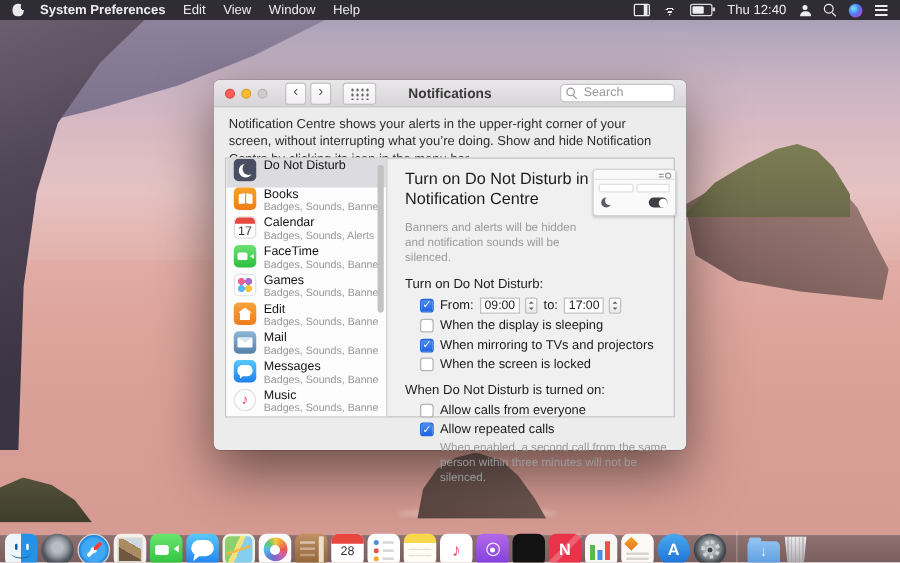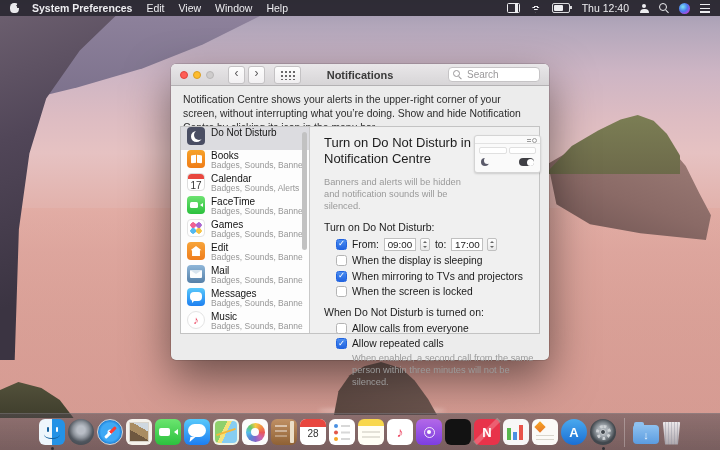--- a/index.html
+++ b/index.html
@@ -171,24 +171,24 @@
     padding:0 11px;box-sizing:border-box;font-size:10.4px;color:#1a1a1a;}
   .popup{display:flex;align-items:center;height:16px;margin-left:6px;border:1px solid #c0c0c0;
     border-radius:3px;background:#fff;overflow:hidden;}
   .pval{width:48px;padding-left:5px;font-size:10.3px;color:#222;}
   .pcap{width:13px;height:16px;background:linear-gradient(180deg,#5a9cf8,#2667e8);position:relative;}
   .pcap::before{content:"";position:absolute;left:3.5px;top:3px;border-left:2.8px solid transparent;border-right:2.8px solid transparent;border-bottom:3.2px solid #fff;}
   .pcap::after{content:"";position:absolute;left:3.5px;bottom:3px;border-left:2.8px solid transparent;border-right:2.8px solid transparent;border-top:3.2px solid #fff;}
   .help{margin-left:auto;width:14px;height:14px;border-radius:50%;background:linear-gradient(#fff,#f0f0f0);
     border:1px solid #c2c2c2;color:#555;font-size:9px;text-align:center;line-height:13px;box-sizing:border-box;}
   
-  .dock{position:absolute;left:0;right:0;bottom:0;height:37px;z-index:20;
+  .dock{position:absolute;left:0;right:0;bottom:0;height:22px;z-index:20;
     background:linear-gradient(180deg,rgba(84,76,82,.55),rgba(64,58,64,.62));
     border-top:1px solid rgba(255,255,255,.18);
-    display:flex;align-items:center;justify-content:center;gap:3px;padding:0 4px;box-sizing:border-box;margin-top:36px;}
+    display:flex;align-items:center;justify-content:flex-start;gap:3px;padding:0 4px;box-sizing:border-box;margin-top:36px;}
   .di{width:26px;height:26px;border-radius:6px;position:relative;flex:0 0 auto;box-sizing:border-box;}
   .run-dot{position:absolute;left:50%;bottom:-4.5px;width:3px;height:3px;margin-left:-1.5px;
     border-radius:50%;background:#2f2f34;}
   .glyph{position:absolute;inset:0;display:flex;align-items:center;justify-content:center;
     color:#fff;font-weight:bold;}
   .di-finder{background:linear-gradient(90deg,#eef6fc 0 50%,#2492e6 50% 100%);}
   .di-finder::before{content:"";position:absolute;left:5px;right:5px;bottom:6px;height:8px;
     border-bottom:1.6px solid #14619e;border-radius:50%;}
   .di-finder::after{content:"";position:absolute;top:8px;left:8px;width:2px;height:5px;background:#14619e;
     box-shadow:9px 0 0 #fff;border-radius:1px;}

